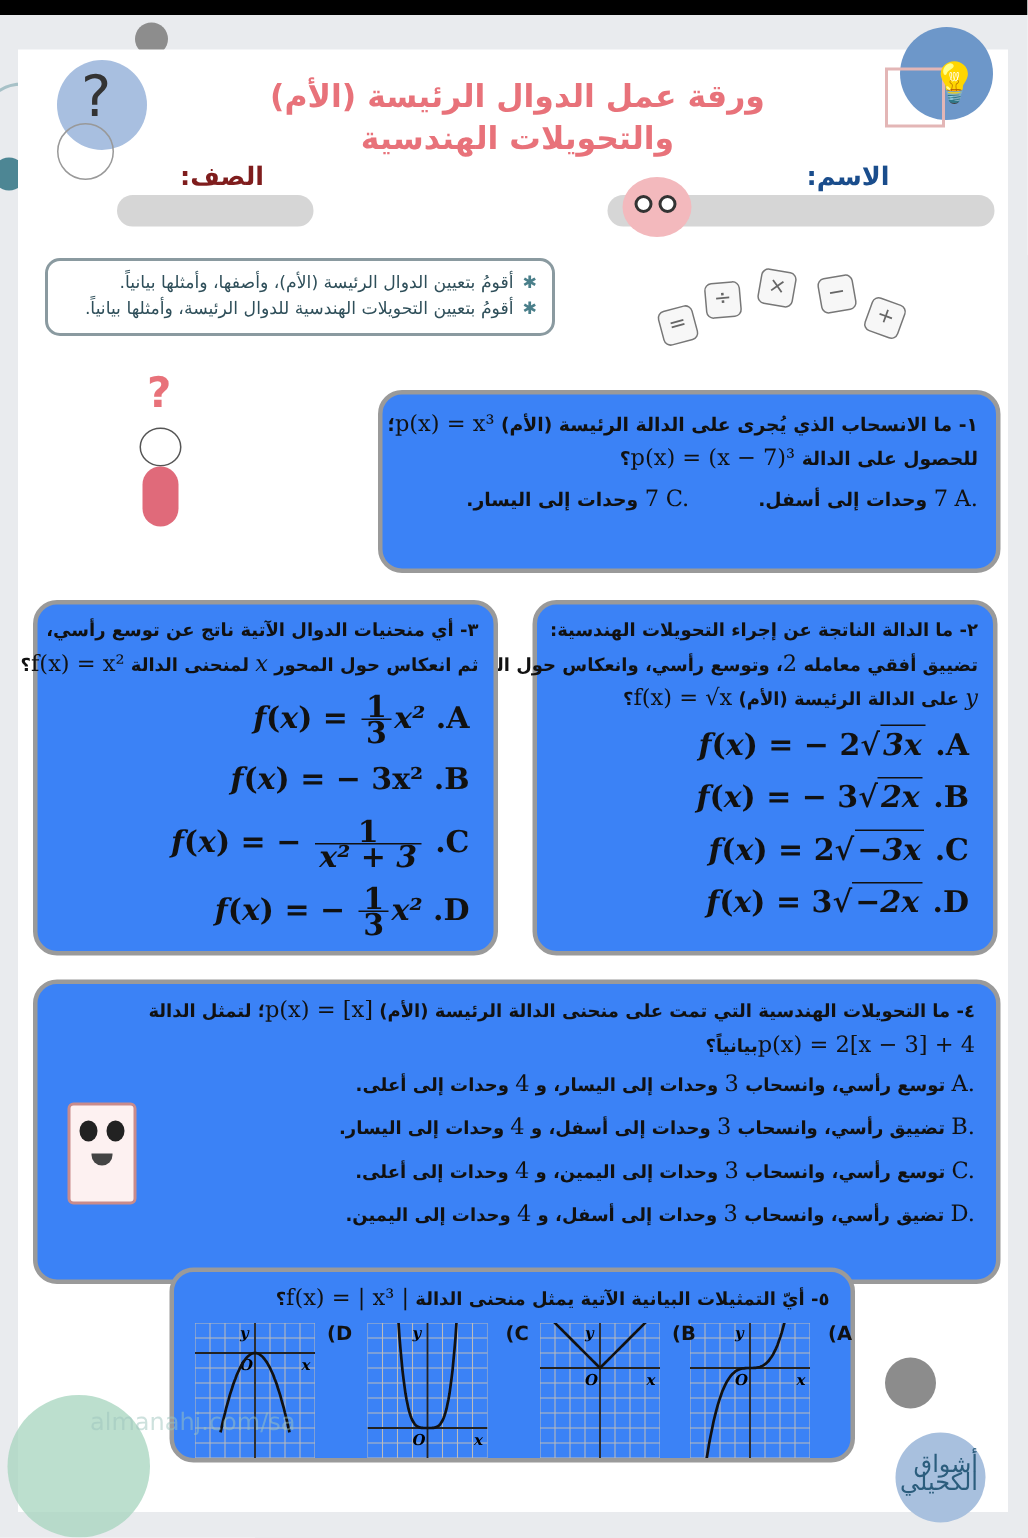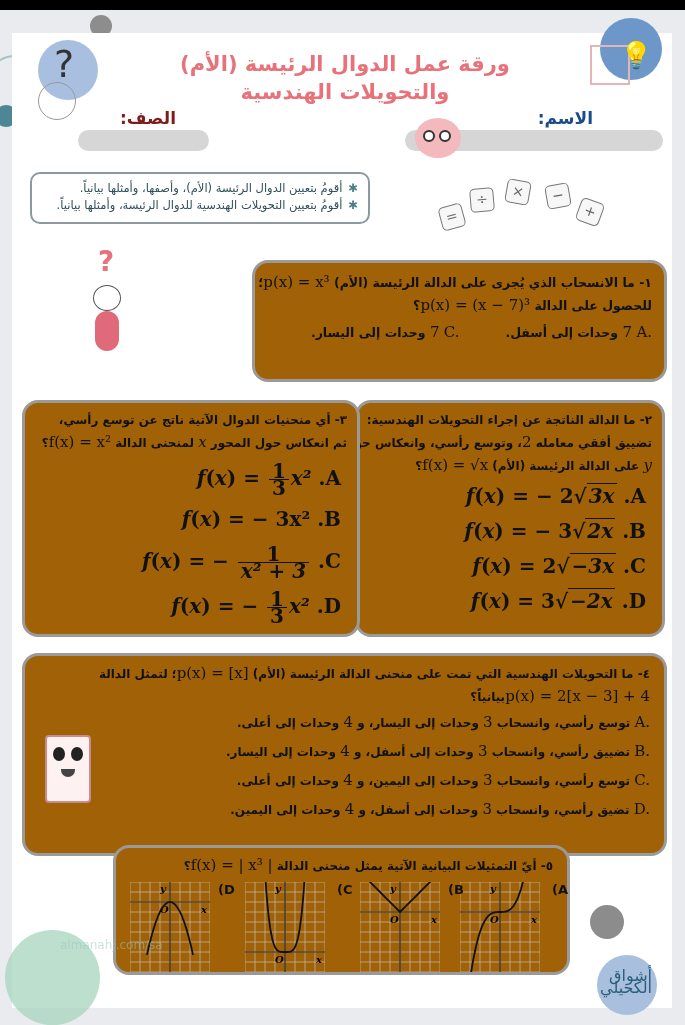--- a/index.html
+++ b/index.html
@@ -13,21 +13,21 @@
 
   .title { position: absolute; left: 180px; top: 50px; width: 330px; text-align: center; color: #e8727a; font-weight: bold; font-size: 21px; line-height: 28px; direction: rtl; }
 
   .label-name { position: absolute; right: 92px; top: 108px; color: #1a4d8c; font-weight: bold; font-size: 17px; direction: rtl; }
   .label-class { position: absolute; left: 120px; top: 108px; color: #7f1d1d; font-weight: bold; font-size: 17px; direction: rtl; }
   .field { position: absolute; height: 21px; background: #d6d6d6; border-radius: 11px; }
 
   .objectives { position: absolute; left: 30px; top: 172px; width: 340px; height: 52px; border: 2px solid #8a9aa0; border-radius: 10px; direction: rtl; padding: 6px 10px; font-size: 11.5px; color: #2f4f5a; line-height: 17px; background: #fff; }
   .objectives .bullet { color: #4a7f8a; margin-left: 6px; }
 
-  .qbox { position: absolute; border: 3px solid #9a9a9a; border-radius: 16px; background: #a16207; direction: rtl; padding: 8px 12px; font-size: 12.5px; font-weight: bold; }
+  .qbox { position: absolute; border: 3px solid #9a9a9a; border-radius: 16px; background: #3b82f6; direction: rtl; padding: 8px 12px; font-size: 12.5px; font-weight: bold; }
   .qline { line-height: 22px; white-space: nowrap; }
   .qline .math { font-weight: normal; font-size: 15px; }
   .opt-grid { display: grid; grid-template-columns: 1fr 1fr; row-gap: 8px; margin-top: 6px; }
   .opt { font-weight: bold; font-size: 12.5px; line-height: 18px; }
   .opt .math { font-weight: normal; font-size: 15px; }
 
   .eq-list { direction: ltr; text-align: right; margin-top: 2px; }
   .eq { font-family: "DejaVu Serif", serif; font-size: 20px; line-height: 35px; padding-right: 6px; }
   .eq i { font-style: italic; }
   .frac { display: inline-block; vertical-align: middle; text-align: center; line-height: 16px; margin: 0 2px; }
@@ -37,21 +37,21 @@
 
   .q4-opt { line-height: 28px; font-weight: bold; font-size: 12px; white-space: nowrap; }
   .q4-opt .math { font-weight: normal; font-size: 15px; }
 
   .graphs { position: absolute; left: 130px; top: 882px; width: 440px; height: 90px; }
   .graph-item { position: absolute; top: 0; width: 80px; height: 90px; }
   .graph-label { position: absolute; top: 0; font-weight: bold; font-size: 13px; direction: ltr; }
 
   .dice { position: absolute; width: 24px; height: 24px; border: 1.5px solid #777; border-radius: 5px; background: #f7f7f7; text-align: center; line-height: 21px; font-size: 14px; color: #666; }
 
-  .watermark { position: absolute; left: 60px; top: 938px; color: #9dc4bd; font-size: 12px; opacity: 0.5; }
+  .watermark { position: absolute; left: 60px; top: 938px; color: #9dc4bd; font-size: 16px; opacity: 0.5; }
 </style>
 </head>
 <body>
 
 <div class="topbar"></div>
 <div class="bg-deco" style="left:-15px;top:55px;width:60px;height:60px;border:2px solid #a7c1c7;"></div>
 <div class="bg-deco" style="left:90px;top:15px;width:22px;height:22px;background:#8d8d8d;"></div>
 <div class="bg-deco" style="left:-5px;top:105px;width:22px;height:22px;background:#4d8694;"></div>
 
 <div class="page"></div>
@@ -118,21 +118,21 @@
     <span class="math"><i>y</i></span> <span>على الدالة الرئيسة (الأم)</span> <span class="math">f(x) = √x</span>؟
   </div>
   <div class="eq-list">
     <div class="eq"><i>f</i>(<i>x</i>) = <span>− 2</span>√<span class="sqrt"><i>3x</i></span> <span>.A</span></div>
     <div class="eq"><i>f</i>(<i>x</i>) = <span>− 3</span>√<span class="sqrt"><i>2x</i></span> <span>.B</span></div>
     <div class="eq"><i>f</i>(<i>x</i>) = <span>2</span>√<span class="sqrt"><i>−3x</i></span> <span>.C</span></div>
     <div class="eq"><i>f</i>(<i>x</i>) = <span>3</span>√<span class="sqrt"><i>−2x</i></span> <span>.D</span></div>
   </div>
 </div>
 
-<div class="qbox" style="left:22px;top:400px;width:338px;height:237px;padding:6px 10px;">
+<div class="qbox" style="left:22px;top:400px;width:310px;height:237px;padding:6px 10px;">
   <div class="qline" style="font-size:12px;">٣- أي منحنيات الدوال الآتية ناتج عن توسع رأسي،</div>
   <div class="qline" style="font-size:12px;text-align:right;">
     <span>ثم انعكاس حول المحور</span> <span class="math"><i>x</i></span> <span>لمنحنى الدالة</span> <span class="math">f(x) = x²</span>؟
   </div>
   <div class="eq-list" style="margin-top:2px;">
     <div class="eq" style="line-height:44px;"><i>f</i>(<i>x</i>) = <span class="frac"><span class="n">1</span><span class="d">3</span></span><i>x²</i> <span>.A</span></div>
     <div class="eq" style="line-height:38px;"><i>f</i>(<i>x</i>) = <span>− 3x²</span> <span>.B</span></div>
     <div class="eq" style="line-height:46px;"><i>f</i>(<i>x</i>) = <span>−</span> <span class="frac"><span class="n">1</span><span class="d"><i>x² + 3</i></span></span> <span>.C</span></div>
     <div class="eq" style="line-height:44px;"><i>f</i>(<i>x</i>) = <span>−</span> <span class="frac"><span class="n">1</span><span class="d">3</span></span><i>x²</i> <span>.D</span></div>
   </div>

